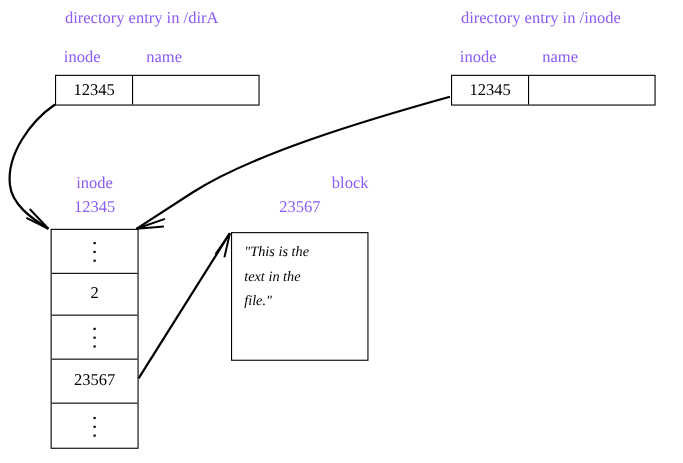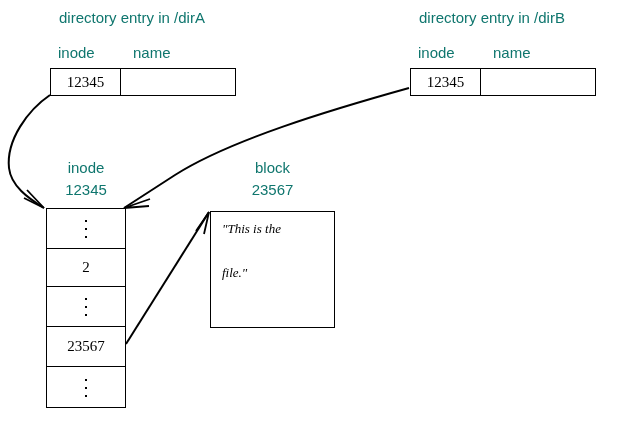--- a/index.html
+++ b/index.html
@@ -14,24 +14,24 @@
   #canvas {
     position: relative;
     width: 621px;
     height: 421px;
     background: #ffffff;
     overflow: hidden;
   }
   .label {
     position: absolute;
     white-space: nowrap;
-    font-family: Liberation Sans, sans-serif;
+    font-family: Liberation Serif, serif;
     font-size: 15px;
     line-height: 15px;
-    color: #0f766e;
+    color: #8b5cf6;
   }
   .title {
     font-size: 15px;
   }
   .colhead {
     font-size: 15px;
   }
   .boxhead {
     font-size: 15px;
     text-align: center;
@@ -108,21 +108,21 @@
     height: 421px;
     pointer-events: none;
   }
 </style>
 </head>
 <body>
 
 <div id="canvas">
 
   <div class="label title" style="left:59px; top:10px;">directory entry in /dirA</div>
-  <div class="label title" style="left:419px; top:10px;">directory entry in /dirB</div>
+  <div class="label title" style="left:419px; top:10px;">directory entry in /inode</div>
 
   <div class="label colhead" style="left:58px; top:45px;">inode</div>
   <div class="label colhead" style="left:133px; top:45px;">name</div>
 
   <div class="label colhead" style="left:418px; top:45px;">inode</div>
   <div class="label colhead" style="left:493px; top:45px;">name</div>
 
   <div class="dir-table" style="left:50px; top:68px; width:186px; height:28px;">
     <div class="dir-cell inode-cell" style="width:70px; height:26px;">12345</div>
   </div>
@@ -157,25 +157,26 @@
     </div>
     <div class="inode-row" style="height:40px;">
       <span class="vdots">
           <i></i>
           <i></i>
           <i></i>
         </span>
     </div>
   </div>
 
-  <div class="label boxhead" style="left:210px; top:160px; width:125px; text-align:center;">block</div>
+  <div class="label boxhead" style="left:210px; top:160px; width:125px; text-align:right;">block</div>
   <div class="label boxhead" style="left:210px; top:182px; width:125px; text-align:center;">23567</div>
 
   <div class="block-box" style="left:210px; top:211px; width:125px; height:117px;"></div>
   <div class="block-text" style="left:222px; top:218px;">"This is the</div>
+  <div class="block-text" style="left:222px; top:240px;">text in the</div>
   <div class="block-text" style="left:222px; top:262px;">file."</div>
 
   <svg class="overlay" viewBox="0 0 621 421">
 
     <g>
       <path d="M 50,95 C 28,110 6,140 9,168 C 11,186 28,198 44,208" fill="none" stroke="#000000" stroke-width="2"></path>
       <path d="M 44,208 L 27,190 M 44,208 L 24,198" fill="none" stroke="#000000" stroke-width="1.8"></path>
     </g>
 
     <g>

